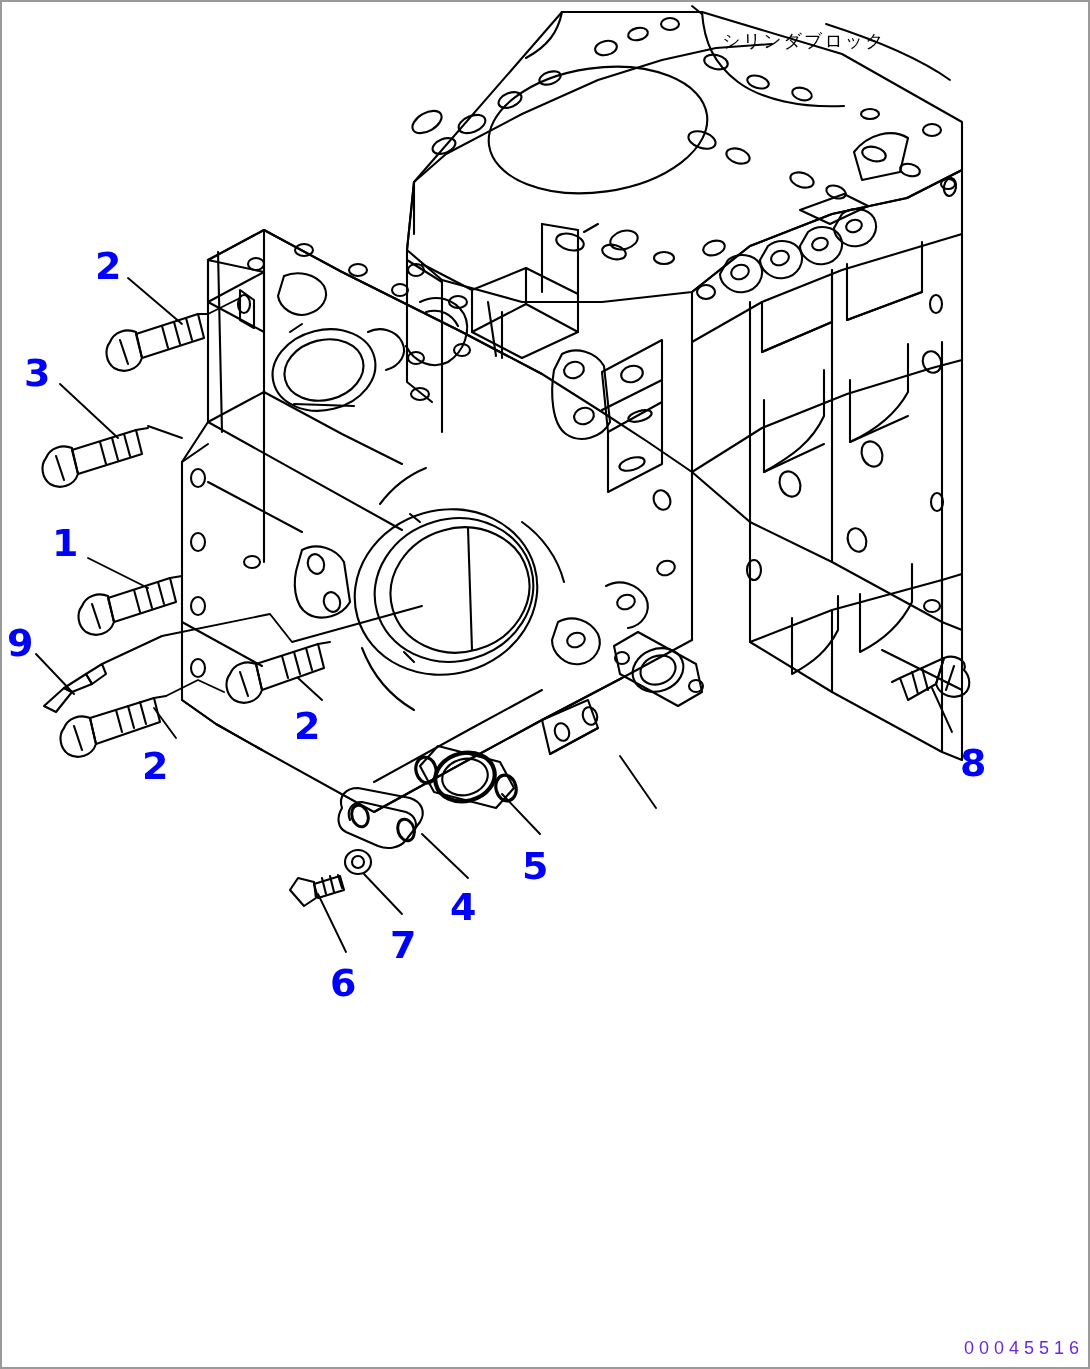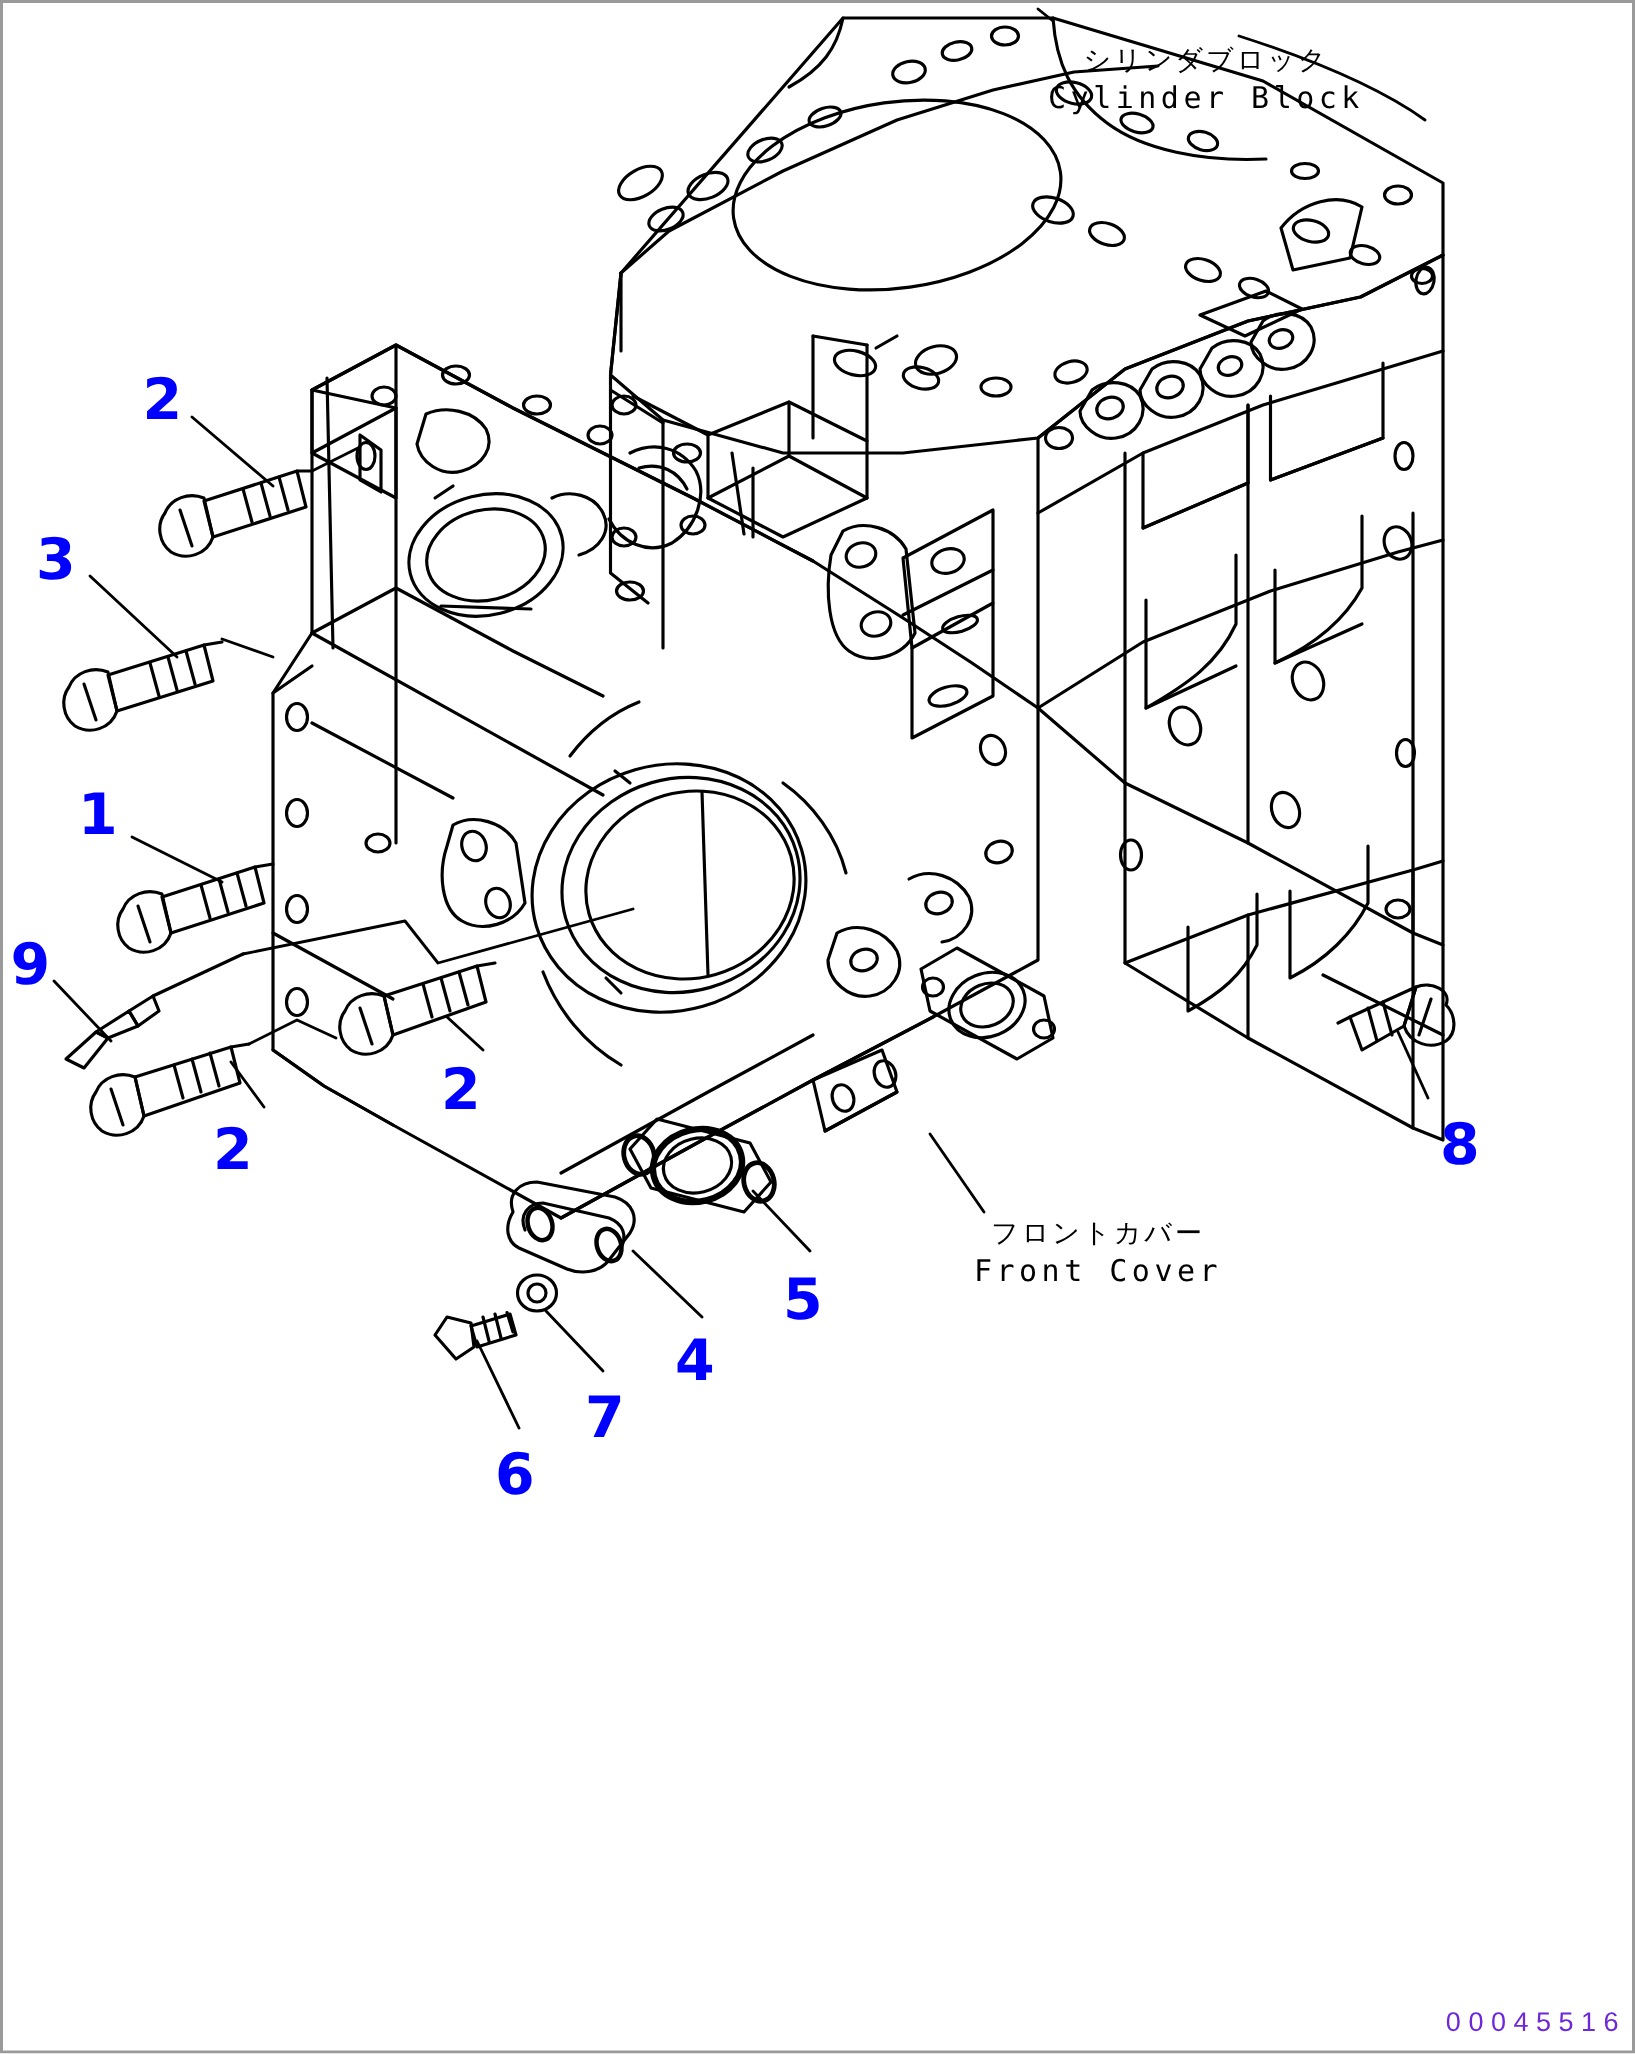--- a/index.html
+++ b/index.html
@@ -404,27 +404,22 @@
         <path d="M160,634 L268,612 L290,640 L420,604"></path>
         <path d="M206,312 L238,296"></path>
         <path d="M164,694 L196,678 L222,690"></path>
       </g>
 
     </g>
   </svg>
 
   <div class="jlabel" style="left:682px; top:6px; width:240px;margin-top:20px;">
     <span class="jp">シリンダブロック</span>
-    <span class="en">Cylinder Block</span>
   </div>
 
-  <div class="jlabel" style="left:630px; top:808px; width:200px;">
-    <span class="jp">フロントカバー</span>
-    <span class="en">Front Cover</span>
-  </div>
 
   <div class="callout" style="left:93px;  top:245px;">2</div>
   <div class="callout" style="left:22px;  top:352px;">3</div>
   <div class="callout" style="left:50px;  top:522px;">1</div>
   <div class="callout" style="left:5px;   top:622px;">9</div>
   <div class="callout" style="left:140px; top:745px;">2</div>
   <div class="callout" style="left:292px; top:705px;">2</div>
   <div class="callout" style="left:520px; top:845px;">5</div>
   <div class="callout" style="left:448px; top:886px;">4</div>
   <div class="callout" style="left:388px; top:924px;">7</div>

